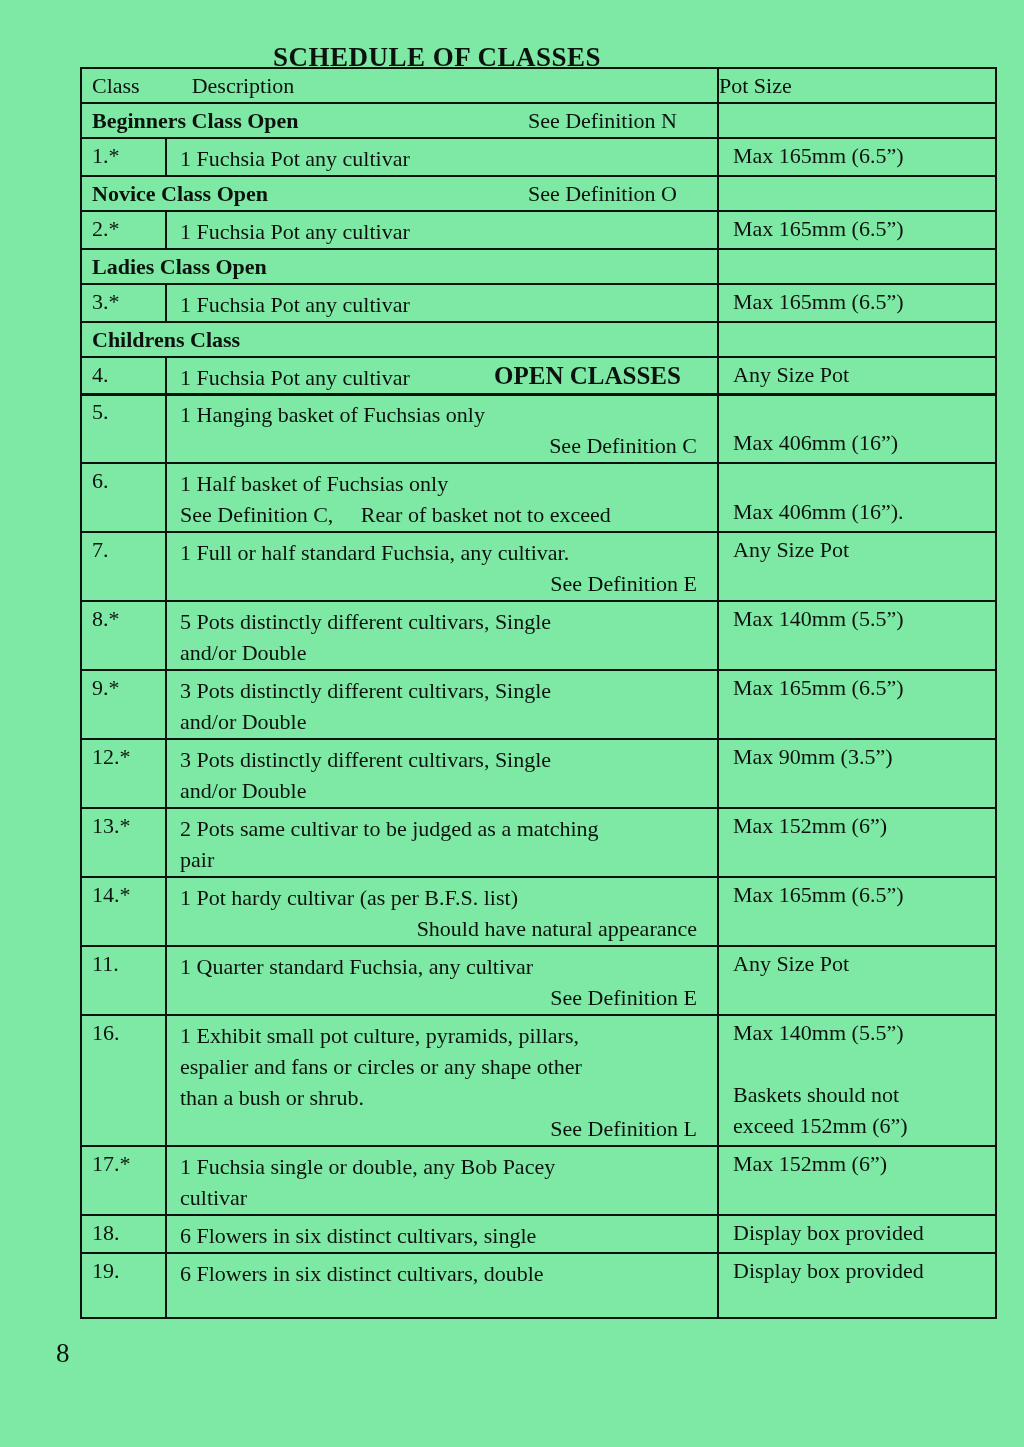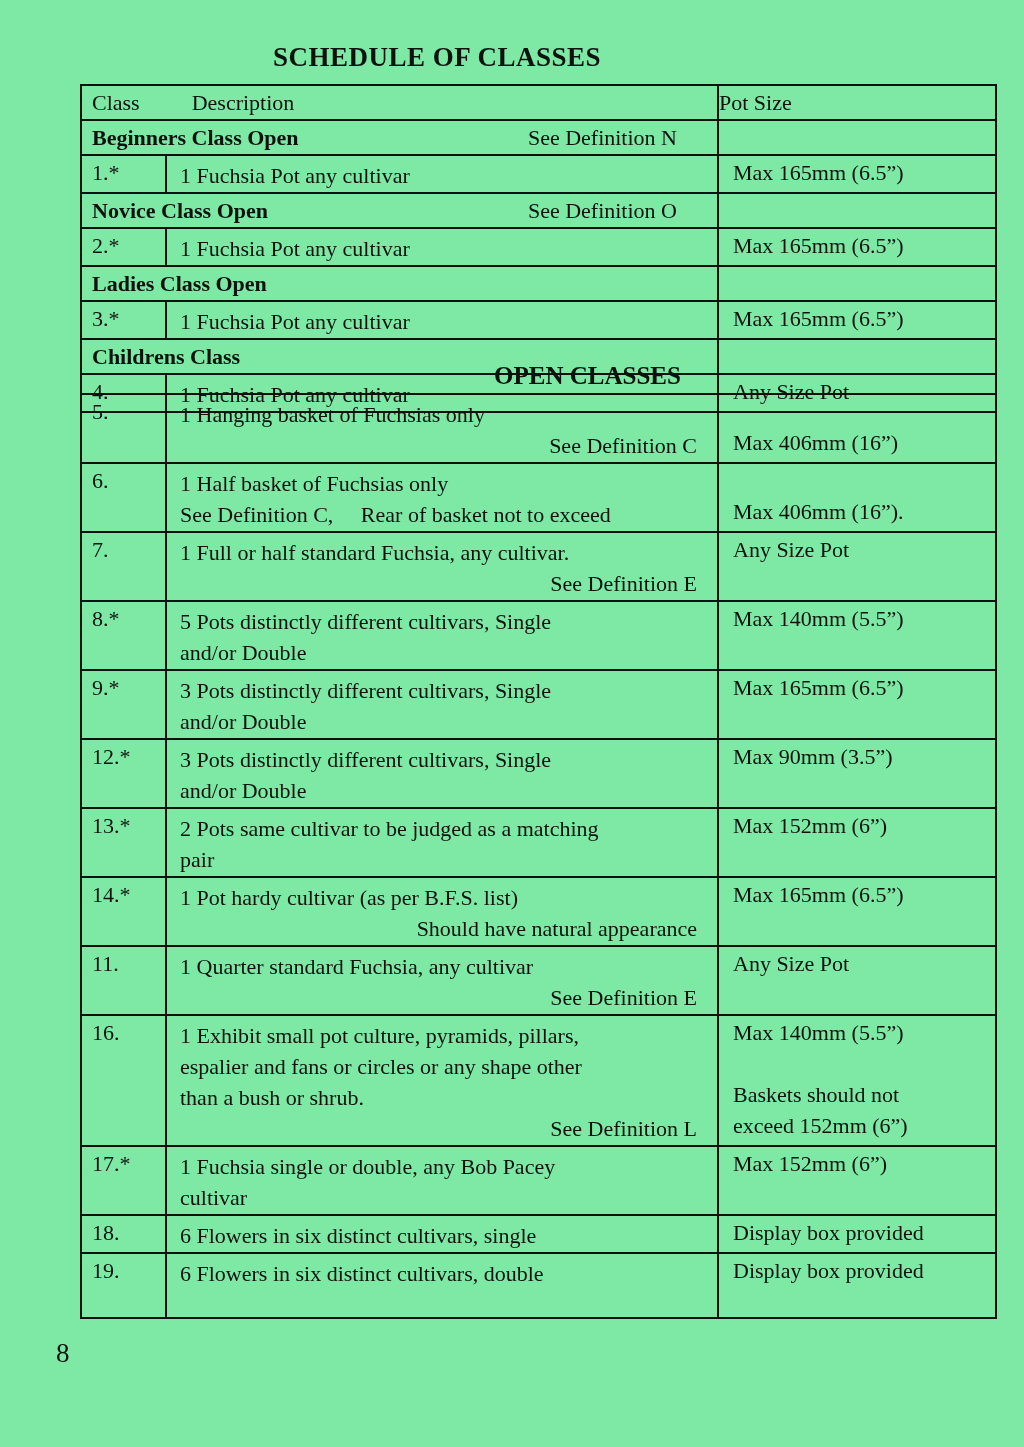--- a/index.html
+++ b/index.html
@@ -13,21 +13,21 @@
   .sheet { position: relative; width: 1024px; height: 1447px; }
 
   .page-title {
     position: absolute; top: 42px; left: 437px;
     transform: translateX(-50%);
     font-size: 27px; font-weight: bold; letter-spacing: 0.5px;
     white-space: nowrap;
   }
 
   table { border-collapse: collapse; table-layout: fixed; width: 917px; }
-  #table1 { position: absolute; left: 80px; top: 84px; }
+  #table1 { position: absolute; left: 80px; top: 67px; }
   #table2 { position: absolute; left: 80px; top: 393px; }
 
   #open-heading {
     position: absolute; top: 362px; left: 80px; width: 1015px;
     text-align: center; font-size: 25px; font-weight: bold;
   }
 
   td {
     border: 2px solid #0c120e;
     vertical-align: top;

